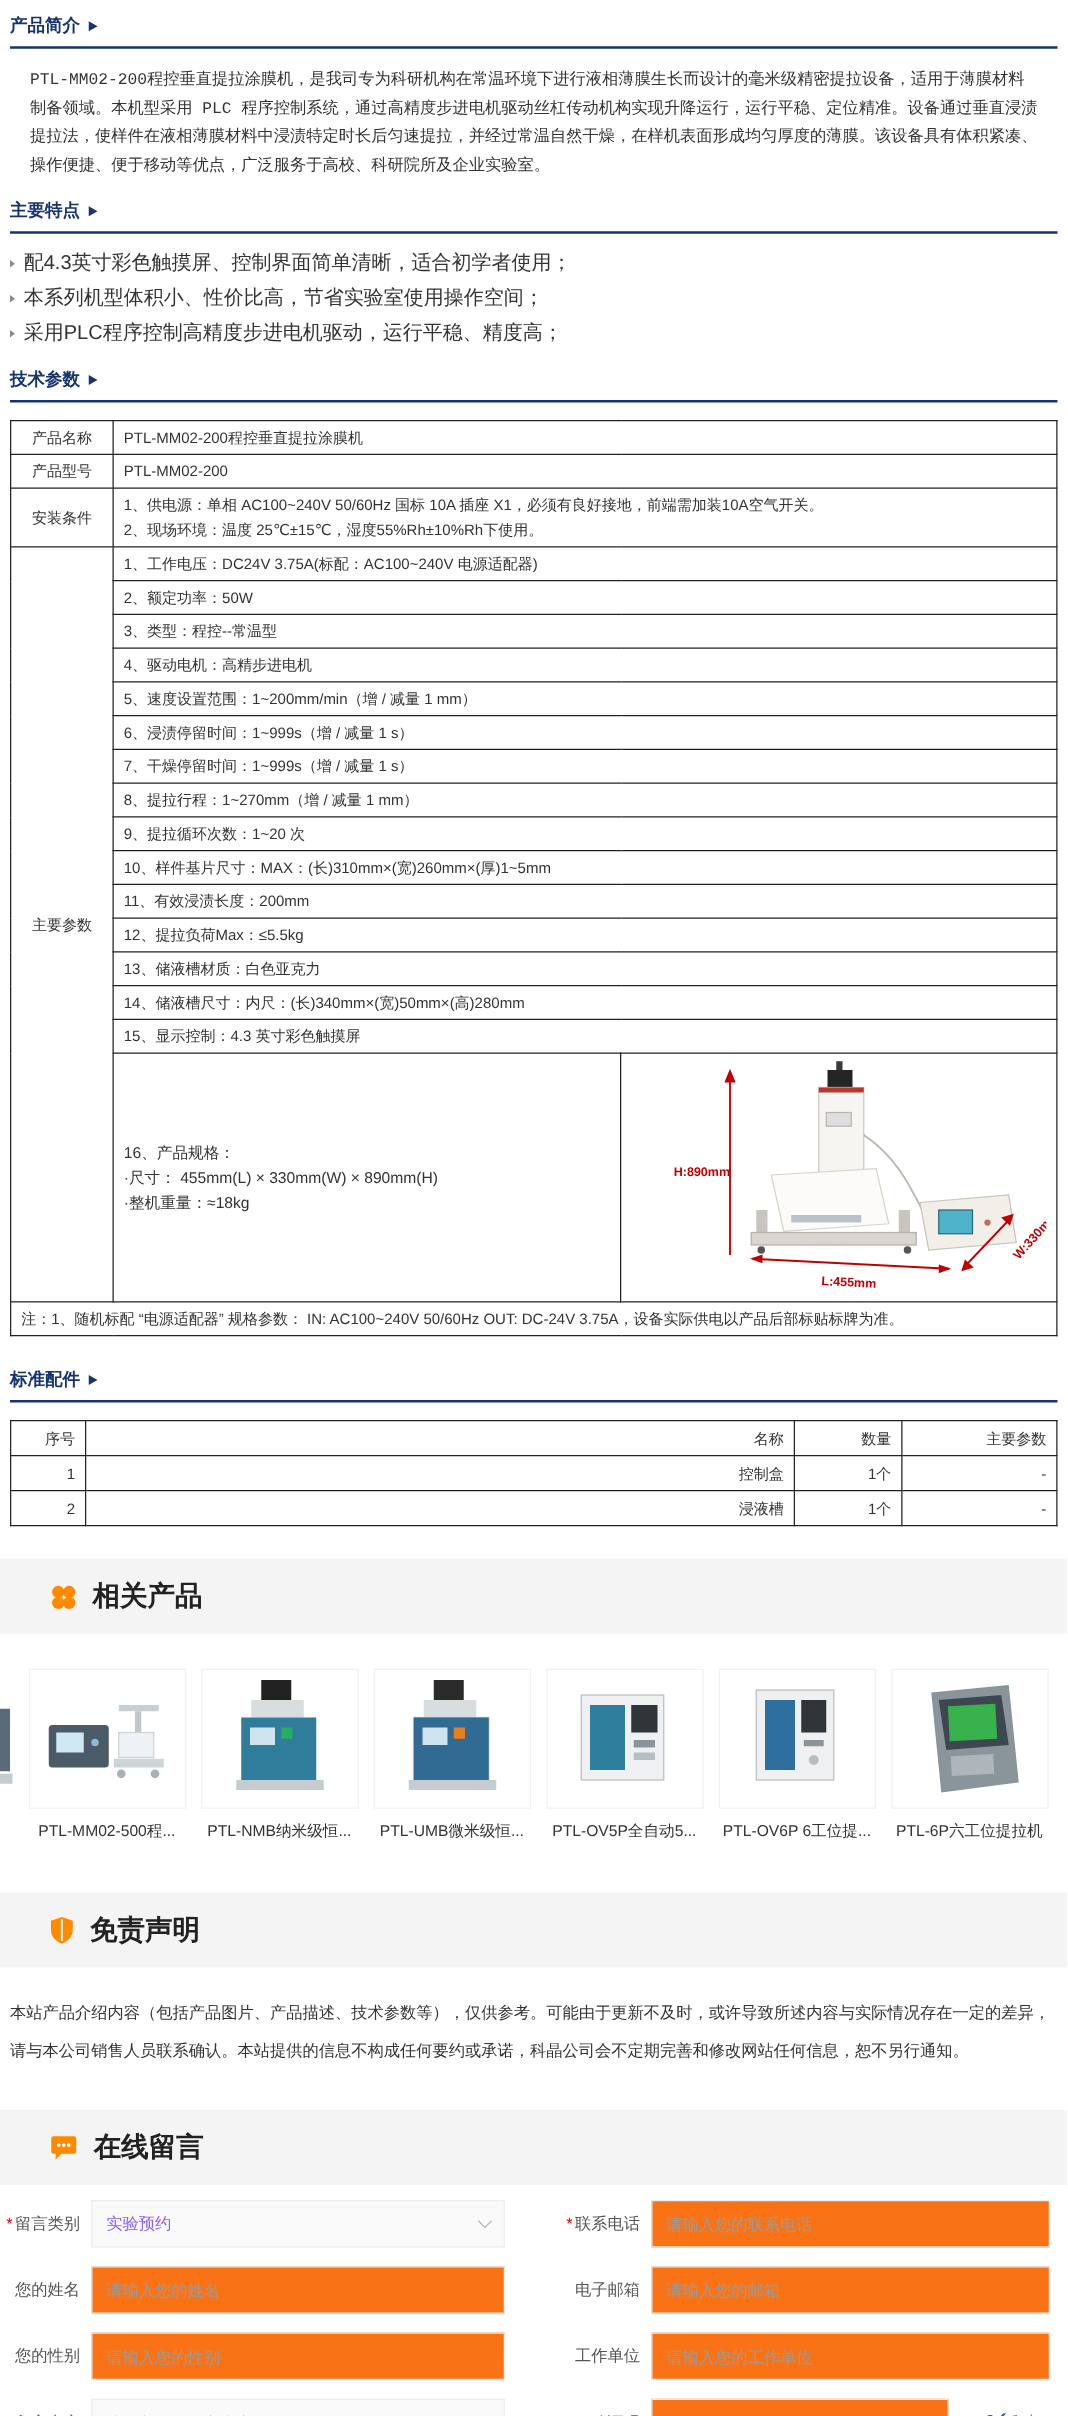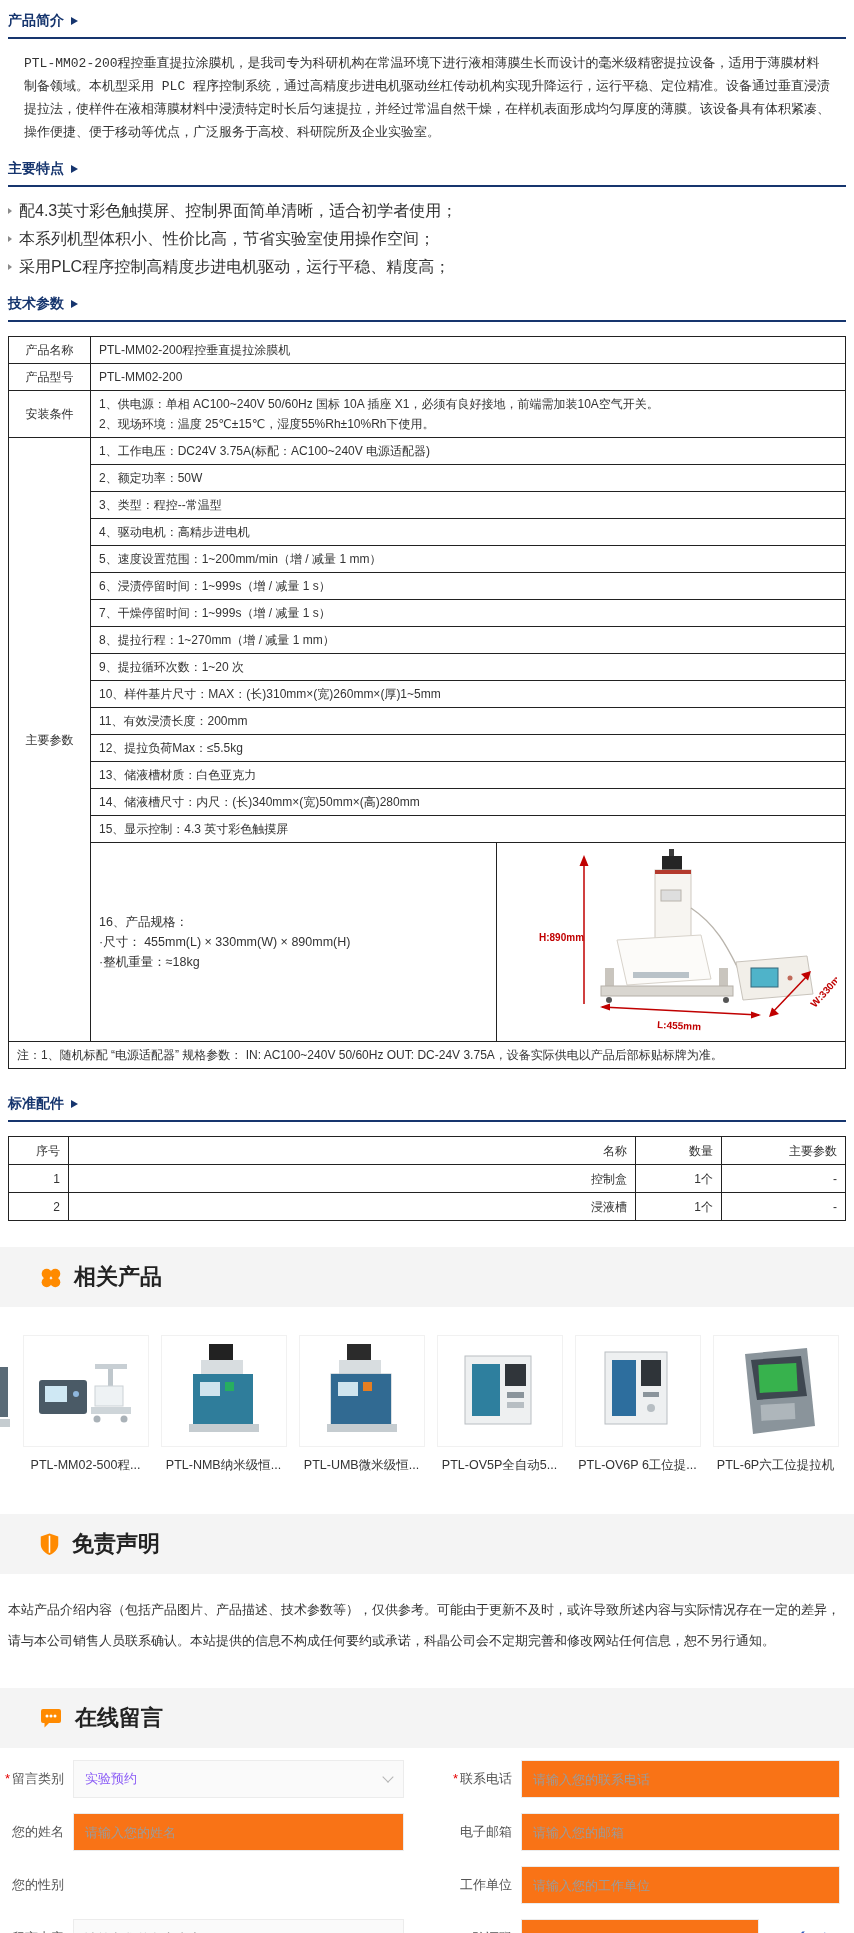--- a/index.html
+++ b/index.html
@@ -378,20 +378,21 @@
         <span class="val">实验预约</span>
         <span class="chev"></span>
       </div>
     </div>
     <div class="frow">
       <div class="flabel">您的姓名</div>
       <input class="finput" type="text" placeholder="请输入您的姓名" style="">
     </div>
     <div class="frow">
       <div class="flabel">您的性别</div>
+      <input class="finput" type="text" placeholder="请输入您的性别" style="">
     </div>
     <div class="frow top">
       <div class="flabel"><span class="req">*</span><span>留言内容</span></div>
       <textarea class="ftext" placeholder="请输入您的留言内容" style=""></textarea>
     </div>
   </div>
 
   <div class="fcol fcol-r">
     <div class="frow">
       <div class="flabel"><span class="req">*</span><span>联系电话</span></div>

